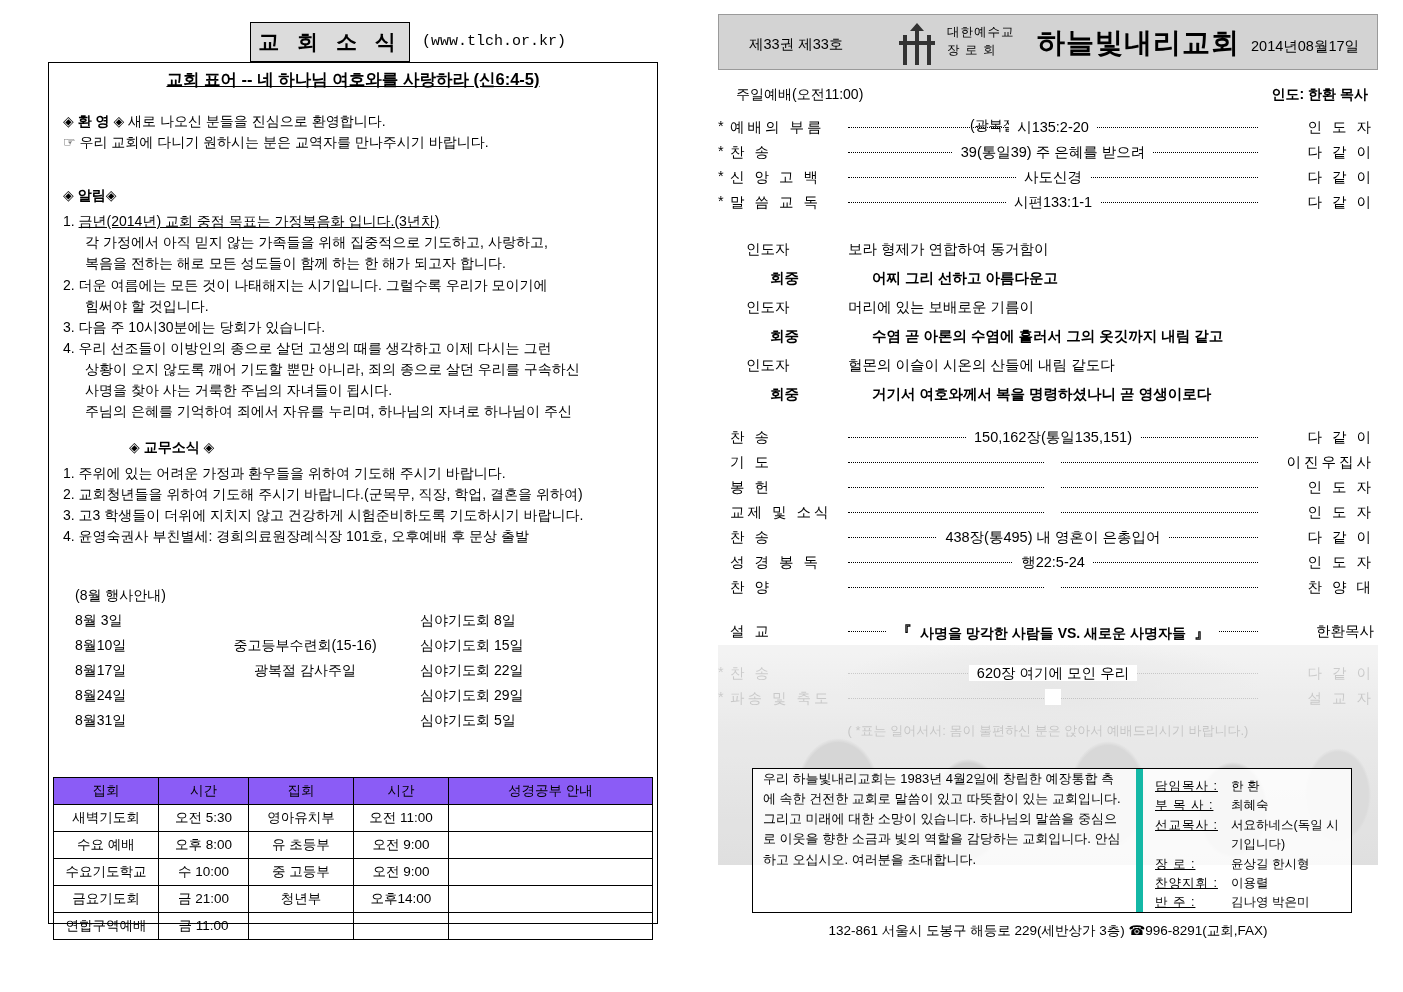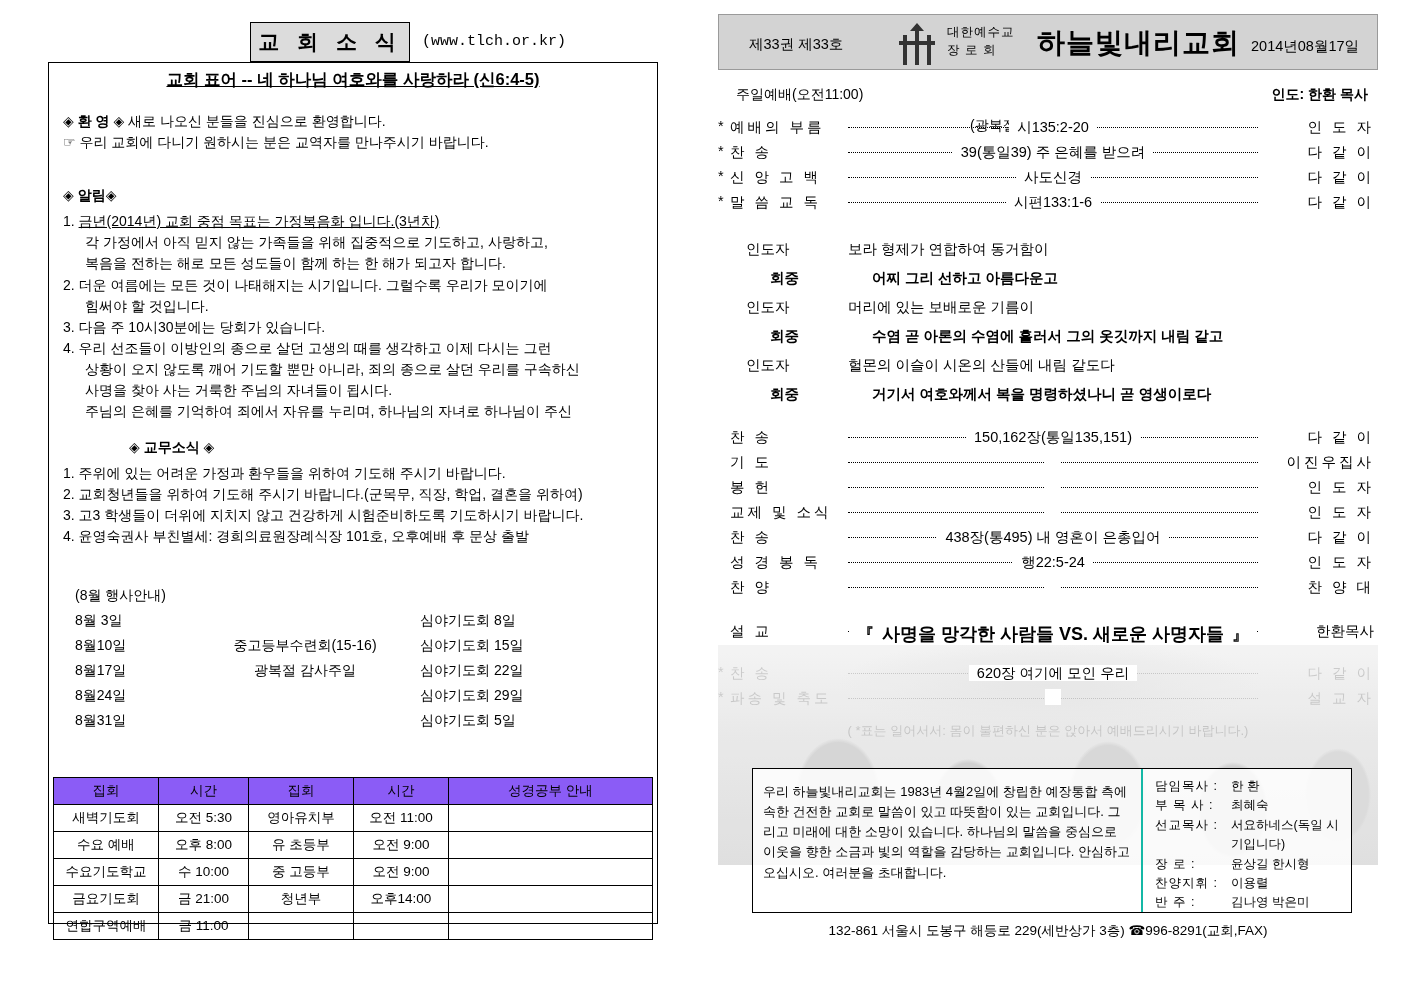--- a/index.html
+++ b/index.html
@@ -105,24 +105,24 @@
       radial-gradient(ellipse 300px 70px at 330px 40px, #e3e3e3 0%, rgba(255,255,255,0) 70%),
       linear-gradient(180deg,#f2f2f2 0%, #e6e6e6 40%, #dadada 100%);
     opacity:0.85;
   }
 
   .info-box {
     position:absolute; left:52px; top:768px; width:600px; height:145px;
     border:1px solid #000; background:rgba(255,255,255,0.82);
     display:flex;
   }
-  .info-left { width:390px; border-right:2px solid #14b8a6; padding:13px 10px; font-size:13px; line-height:1.55; }
+  .info-left { width:390px; border-right:7px solid #14b8a6; padding:0 10px; font-size:13px; line-height:1.55; }
   .info-right { flex:1; padding:8px 8px 8px 12px; font-size:12.5px; line-height:1.55; }
   .info-right .r { display:flex; }
-  .info-right .r .k { width:76px; letter-spacing:1px; }
+  .info-right .r .k { width:76px; letter-spacing:1px;text-decoration:underline; }
   .info-right .r .v { flex:1; }
 
   .footer { position:absolute; left:18px; top:922px; width:660px; text-align:center; font-size:13.5px; }
 </style>
 </head>
 <body>
 
 <div class="page">
 
   <div class="left">
@@ -306,21 +306,21 @@
       </div>
       <div class="ord-row">
         <span class="ord-star">*</span>
         <span class="ord-lab">신 앙 고 백</span>
         <span class="ord-mid"><span class="dots"></span><span class="txt">사도신경</span></span>
         <span class="ord-right">다 같 이</span>
       </div>
       <div class="ord-row">
         <span class="ord-star">*</span>
         <span class="ord-lab">말 씀 교 독</span>
-        <span class="ord-mid"><span class="dots"></span><span class="txt">시편133:1-6</span></span>
+        <span class="ord-mid"><span class="dots"></span><span class="txt">시편133:1-1</span></span>
         <span class="ord-right">다 같 이</span>
       </div>
     </div>
 
     <div class="resp" style="top:240px;">
       <div class="resp-row">
         <span class="resp-who">인도자</span>
         <span class="resp-txt">보라 형제가 연합하여 동거함이</span>
       </div>
       <div class="resp-row cong">
@@ -381,21 +381,21 @@
         <span class="ord-mid"><span class="dots"></span><span class="txt"></span></span>
         <span class="ord-right">찬 양 대</span>
       </div>
     </div>
 
     <div class="ord" style="top:622px;">
       <div class="ord-row" style="height:32px">
         <span class="ord-lab">설    교</span>
         <span class="ord-mid">
           <span class="dots"></span>
-          <span class="txt sermon-title" style="font-size:16.5px;">『</span><span class="txt sermon-title" style="font-size:18px; padding:0;">사명을 망각한 사람들 VS. 새로운 사명자들</span><span class="txt sermon-title" style="font-size:16.5px;">』</span>
+          <span class="txt sermon-title" style="font-size:16.5px;">『</span><span class="txt sermon-title" style="font-size:14px; padding:0;">사명을 망각한 사람들 VS. 새로운 사명자들</span><span class="txt sermon-title" style="font-size:16.5px;">』</span>
         </span>
         <span class="ord-right" style="letter-spacing:0">한환목사</span>
       </div>
     </div>
 
     <div class="ord" style="top:664px;">
       <div class="ord-row">
         <span class="ord-star">*</span>
         <span class="ord-lab">찬    송</span>
         <span class="ord-mid"><span class="dots"></span><span class="txt">620장 여기에 모인 우리</span></span>

